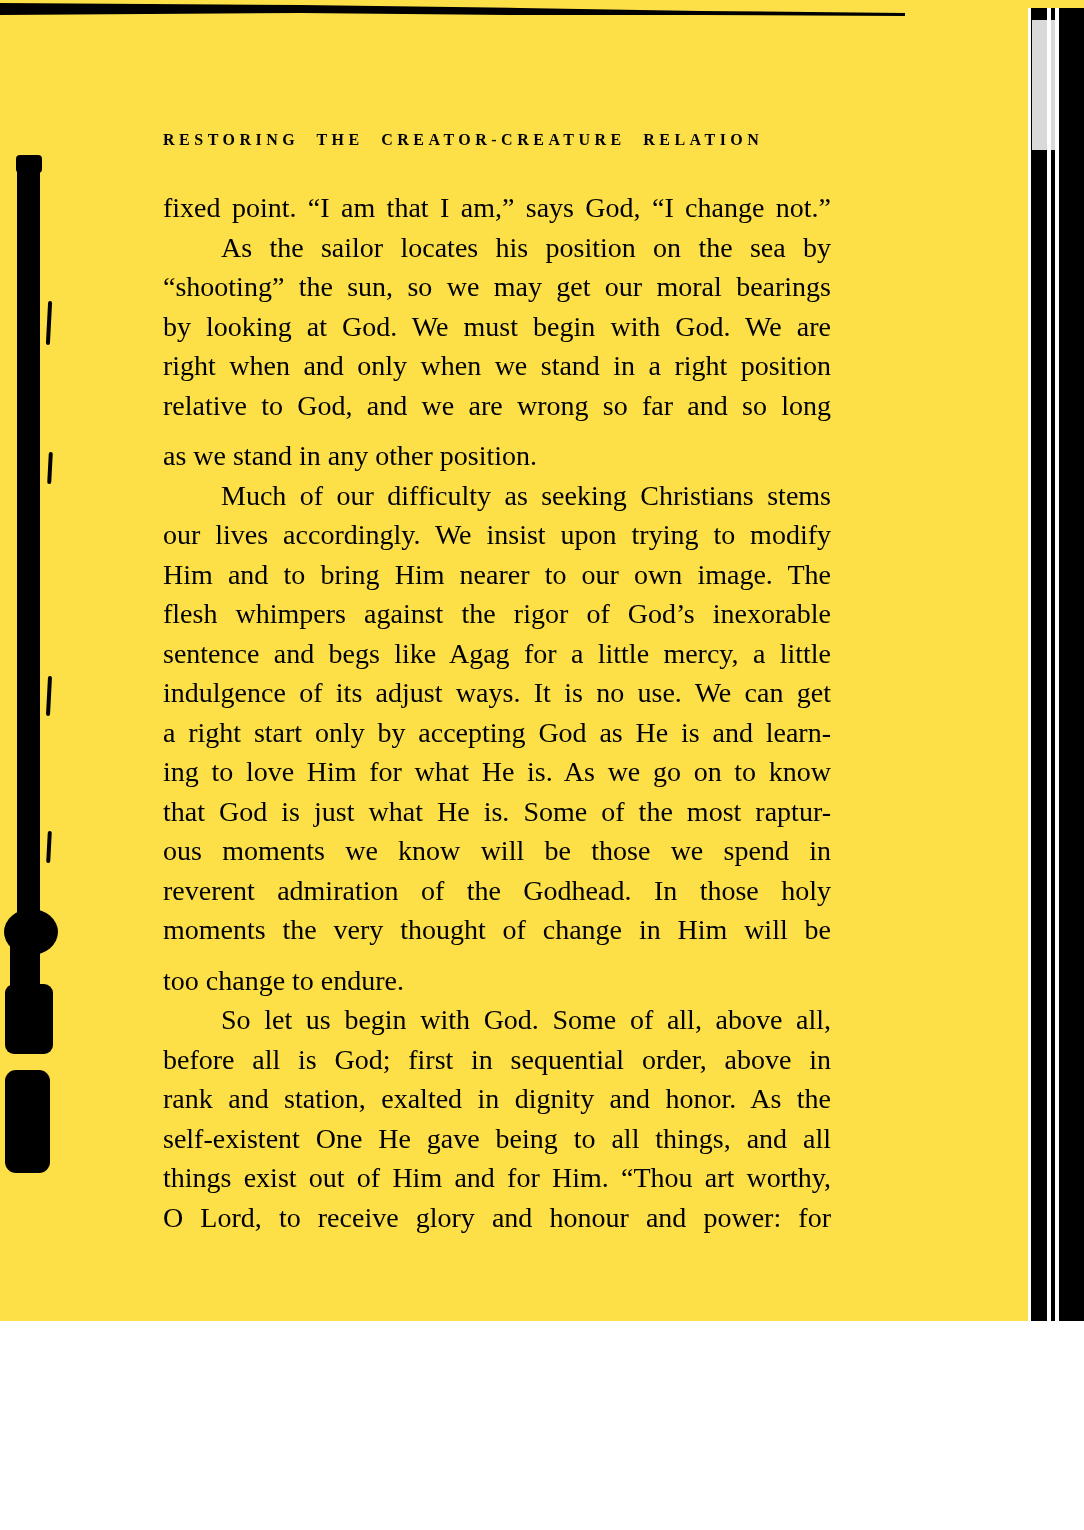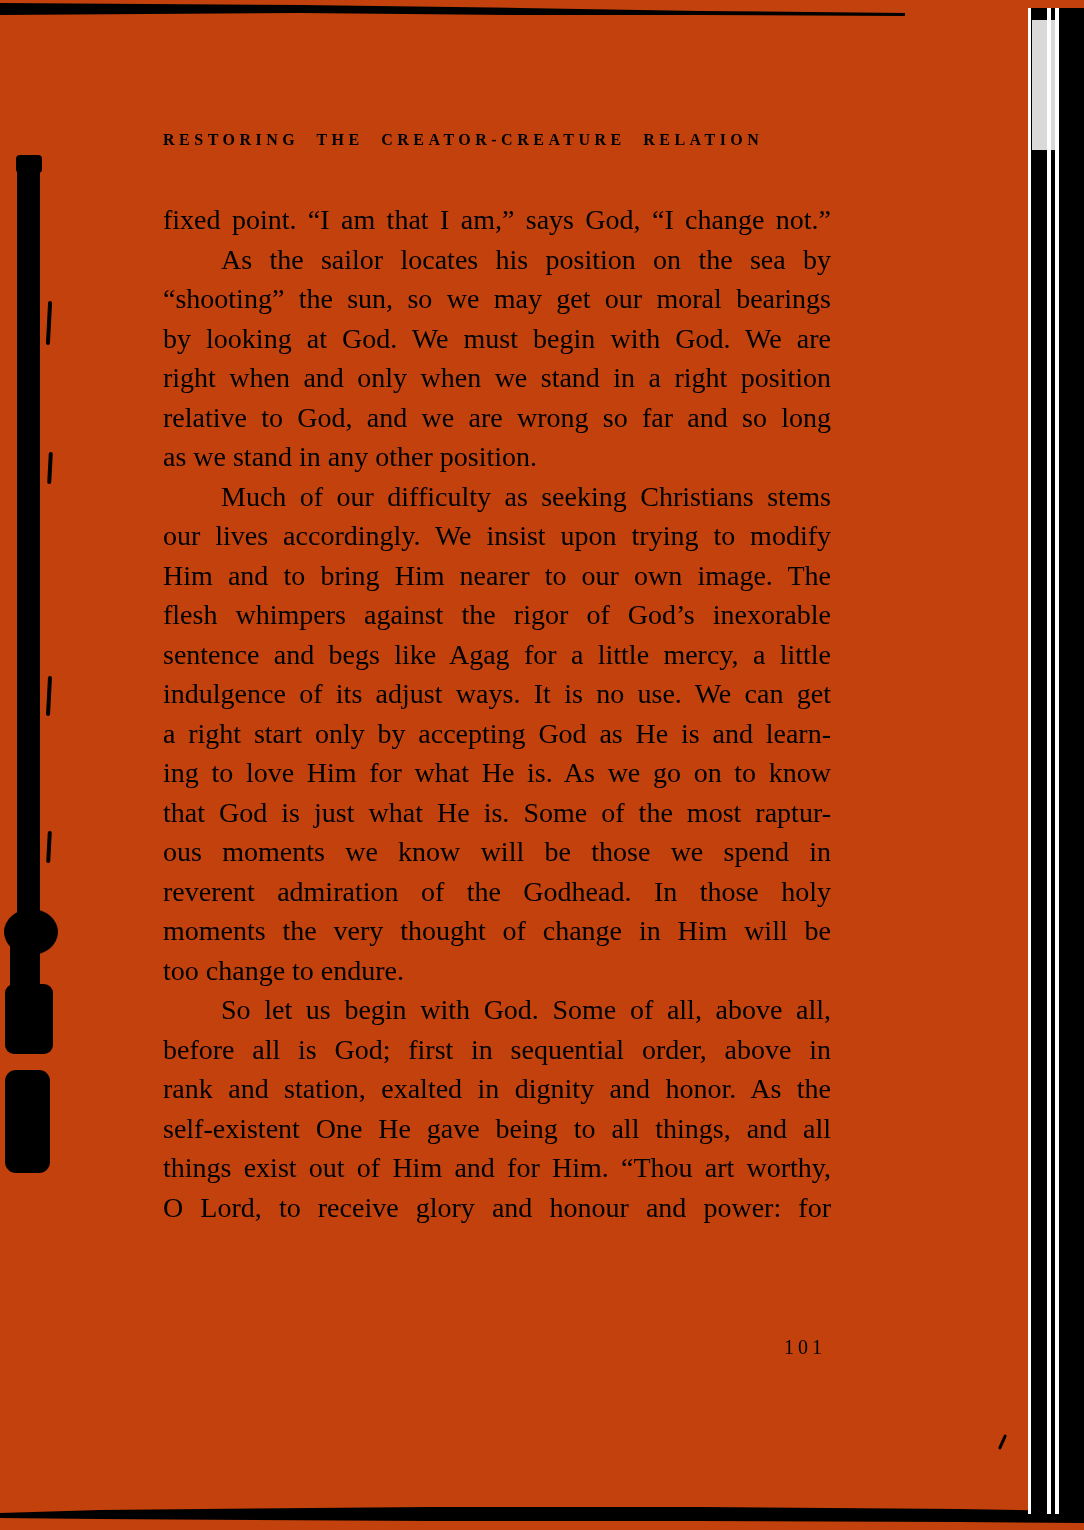--- a/index.html
+++ b/index.html
@@ -3,22 +3,22 @@
 <meta charset="utf-8">
 <style>
   html, body {
     margin: 0;
     padding: 0;
     background: #ffffff;
   }
   #page {
     position: relative;
     width: 1084px;
-    height: 1530px;
-    background: #c2410c;
+    height: 1321px;
+    background: #fde047;
     overflow: hidden;
     font-family: "Liberation Serif", "DejaVu Serif", serif;
     color: #000000;
   }
 
   
   .running-head {
     position: absolute;
     left: 163px;
     top: 131px;
@@ -28,35 +28,35 @@
     letter-spacing: 4.5px;
     word-spacing: 9px;
     white-space: nowrap;
     color: #000;
   }
 
   
   .text-block {
     position: absolute;
     left: 163px;
-    top: 200px;
+    top: 188px;
     width: 668px;
     font-size: 28px;
     color: #000;
   }
   .paragraph { margin: 0; padding: 0; }
   .line {
     line-height: 39.5px;
     height: 39.5px;
     text-align: justify;
     text-align-last: justify;
     overflow: hidden;
     white-space: nowrap; 
   }
-  .line.last { text-align-last: left; }
+  .line.last { text-align-last: left; margin-top: 11px; }
   .line.indent { text-indent: 58px; }
 
   
   .page-number {
     position: absolute;
     left: 784px;
     top: 1324px;
     font-size: 20px;
     letter-spacing: 4px;
     color: #000;

